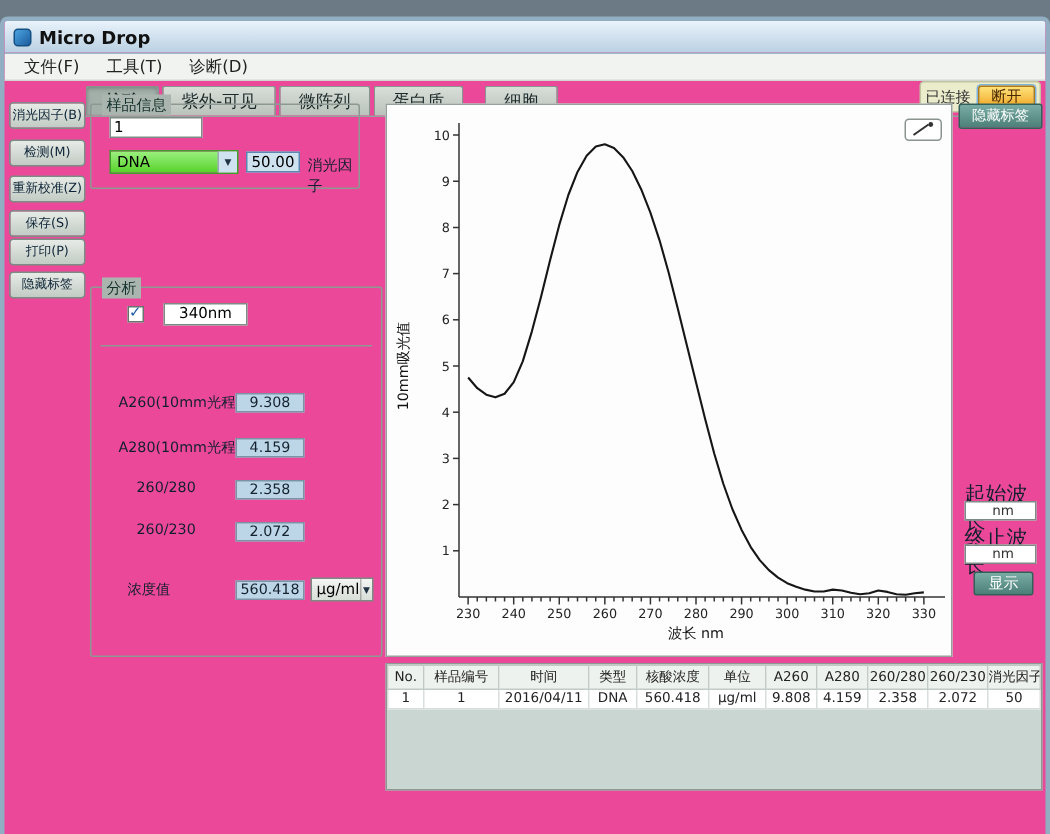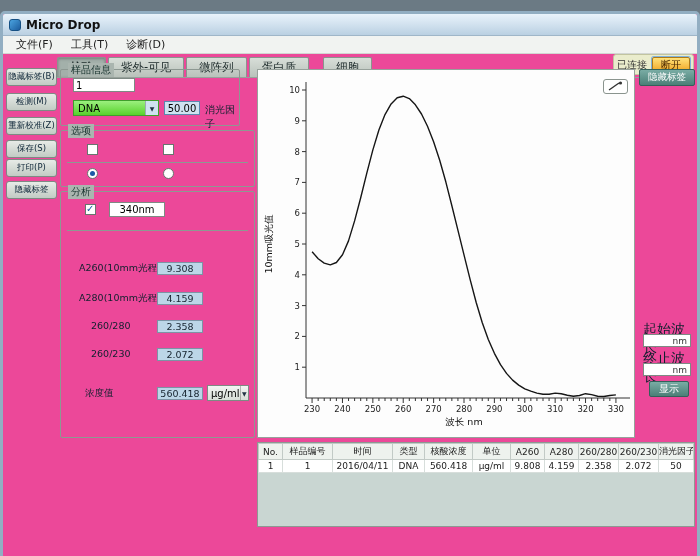--- a/index.html
+++ b/index.html
@@ -86,21 +86,21 @@
   .pen-btn{ position:absolute; top:9px; right:6px; width:25px; height:15px; background:#fff;
             border:1px solid #8a948e; border-radius:3px; padding:0; cursor:pointer; }
   
   .btn-teal{ background:linear-gradient(#79aca4,#4b7f77); color:#fff; border:1px solid #33615a;
              border-radius:2px; font-family:inherit; cursor:pointer; }
   .hide-label{ position:absolute; left:636px; top:15px; width:56px; height:17px; font-size:9.5px; }
   .wl-lbl{ position:absolute; font-size:14px; color:#10202e; }
   .wl-lbl1{ left:640px; top:267px; } .wl-lbl2{ left:640px; top:296px; }
   .nm-field{ position:absolute; width:48px; height:13px; background:#fff; border:1px solid #7e8a84;
              font-size:9px; color:#333; display:flex; align-items:center; justify-content:flex-end;
-             padding-right:3px; cursor:text; }
+             padding-right:14px; cursor:text; }
   .nm1{ left:640px; top:280px; } .nm2{ left:640px; top:309px; }
   .show-btn{ position:absolute; left:646px; top:327px; width:40px; height:16px; font-size:10px; }
   
   .table-panel{ position:absolute; left:254px; top:388px; width:438px; height:85px; background:#c9d6d2;
                 border:1px solid #8d9892; overflow:hidden; }
   .table-panel table{ border-collapse:collapse; width:100%; background:#fff; table-layout:fixed;padding-left:23px; }
   .table-panel th{ background:#eef2ee; border:1px solid #c2cac6; font-weight:normal; font-size:9px;
                    padding:1px 0; color:#222; overflow:hidden; white-space:nowrap; }
   .table-panel td{ border:1px solid #d7dedb; font-size:9px; text-align:center; padding:1px 0;
                    color:#222; overflow:hidden; white-space:nowrap; }
@@ -136,46 +136,38 @@
       <div class="tab">紫外-可见</div>
       <div class="tab">微阵列</div>
       <div class="tab">蛋白质</div>
       <div class="tab tab-gap">细胞</div>
       <div class="conn-chip">
         <span>已连接</span>
         <button class="btn-disconnect">断开</button>
       </div>
     </div>
 
-    <button class="sidebtn sb1">隐藏标签(B)</button>
+    <button class="sidebtn sb1">消光因子(B)</button>
     <button class="sidebtn sb2">检测(M)</button>
     <button class="sidebtn sb3">重新校准(Z)</button>
     <button class="sidebtn sb4">保存(S)</button>
     <button class="sidebtn sb5">打印(P)</button>
     <button class="sidebtn sb6">隐藏标签</button>
 
     <div class="group g-sample">
       <span class="gtitle">样品信息</span>
       <input class="inp sample-id" value="1" style="">
       <div class="combo combo-dna">
         <span>DNA</span>
         <span class="arrow">▼</span>
       </div>
       <input class="inp factor-inp" value="50.00" style="">
       <span class="factor-lbl">消光因子</span>
     </div>
 
-    <div class="group g-options">
-      <span class="gtitle">选项</span>
-      <span class="cb opt-cb1"></span>
-      <span class="cb opt-cb2"></span>
-      <div class="sep opt-sep"></div>
-      <span class="radio checked opt-r1"></span>
-      <span class="radio opt-r2"></span>
-    </div>
 
     <div class="group g-analysis">
       <span class="gtitle">分析</span>
       <span class="cb checked wl-cb"></span>
       <input class="inp wl-inp" value="340nm" style="">
       <div class="sep a-sep"></div>
 
       <span class="albl ar1 l1">A260(10mm光程)</span>
       <span class="afield ar1">9.308</span>
       <span class="albl ar2 l2">A280(10mm光程)</span>

